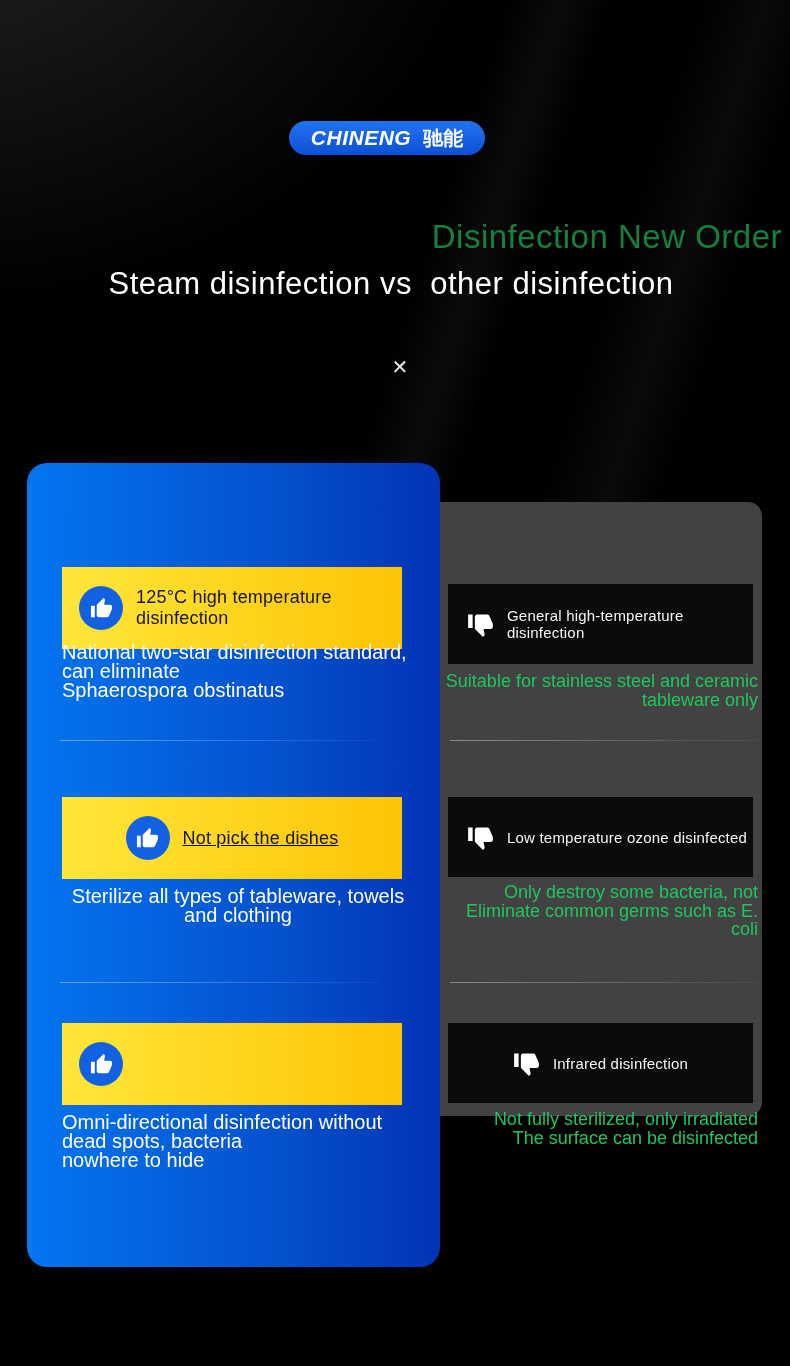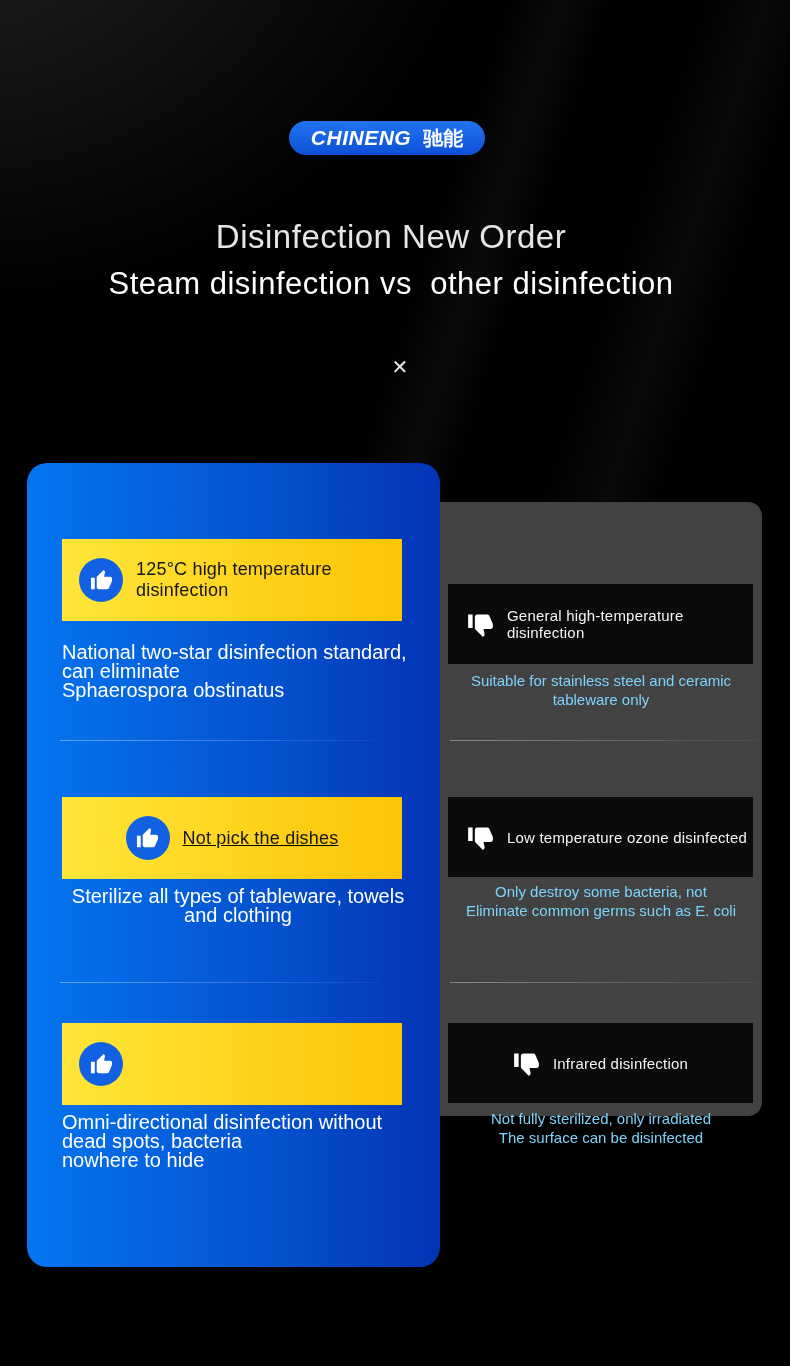--- a/index.html
+++ b/index.html
@@ -27,22 +27,22 @@
     display:flex;align-items:center;justify-content:center;gap:12px;
   }
   .logo-en{
     color:#fff;font-size:21px;font-weight:bold;font-style:italic;
     letter-spacing:0.5px;
   }
   .logo-cn{
     color:#fff;font-size:20px;font-weight:bold;
   }
   .page-title{
-    position:absolute;left:0;top:218px;width:782px;text-align:center;
-    color:#e5e5e5;font-size:33px;font-weight:500;letter-spacing:0.5px;
+    position:absolute;left:0;top:218px;width:782px;text-align:right;
+    color:#15803d;font-size:33px;font-weight:500;letter-spacing:0.5px;
   }
   .page-subtitle{
     position:absolute;left:0;top:266px;width:782px;text-align:center;
     color:#ffffff;font-size:31px;font-weight:400;letter-spacing:0.5px;
     white-space:pre;
   }
   .vs-x{
     position:absolute;left:0;top:355px;width:800px;text-align:center;
     color:#e8e8e8;font-size:20px;font-weight:300;
   }
@@ -74,40 +74,40 @@
   }
   .left-desc{
     position:absolute;left:35px;width:352px;
     color:#ffffff;font-size:20px;line-height:19px;white-space:pre-line;
   }
   .left-desc.center{text-align:center;}
   .divider-blue{
     position:absolute;left:33px;width:318px;height:1px;
     background:linear-gradient(90deg,rgba(180,208,255,0.55),rgba(180,208,255,0.05));
   }
-  .l-item1{top:76px}  .l-desc1{top:180px}
+  .l-item1{top:104px}  .l-desc1{top:180px}
   .l-div1{top:277px}
   .l-item2{top:334px} .l-desc2{top:424px}
   .l-div2{top:519px}
   .l-item3{top:560px} .l-desc3{top:650px}
   
   .banner-black{
     position:absolute;left:48px;width:305px;height:80px;
     background:#0b0b0b;
     display:flex;align-items:center;gap:13px;
   }
   .banner-black.align-left{padding-left:19px;width:286px;}
   .banner-black.align-center{justify-content:center;}
   .thumb-down-icon{width:27px;height:27px;fill:#fff;transform:scaleX(-1);flex:0 0 27px;}
   .banner-black .banner-title{
     color:#f4f4f4;font-size:15px;font-weight:400;letter-spacing:0.2px;
   }
   .right-desc{
-    position:absolute;left:44px;width:314px;text-align:center;
-    color:#7dd3fc;font-size:15px;line-height:18.5px;white-space:pre-line;
+    position:absolute;left:44px;width:314px;text-align:right;
+    color:#22c55e;font-size:18px;line-height:18.5px;white-space:pre-line;
   }
   .divider-gray{
     position:absolute;left:50px;width:308px;height:1px;
     background:linear-gradient(90deg,rgba(255,255,255,0.38),rgba(255,255,255,0.04));
   }
   .r-item1{top:82px}  .r-desc1{top:170px}
   .r-div1{top:238px}
   .r-item2{top:295px} .r-desc2{top:381px}
   .r-div2{top:480px}
   .r-item3{top:521px} .r-desc3{top:608px}

